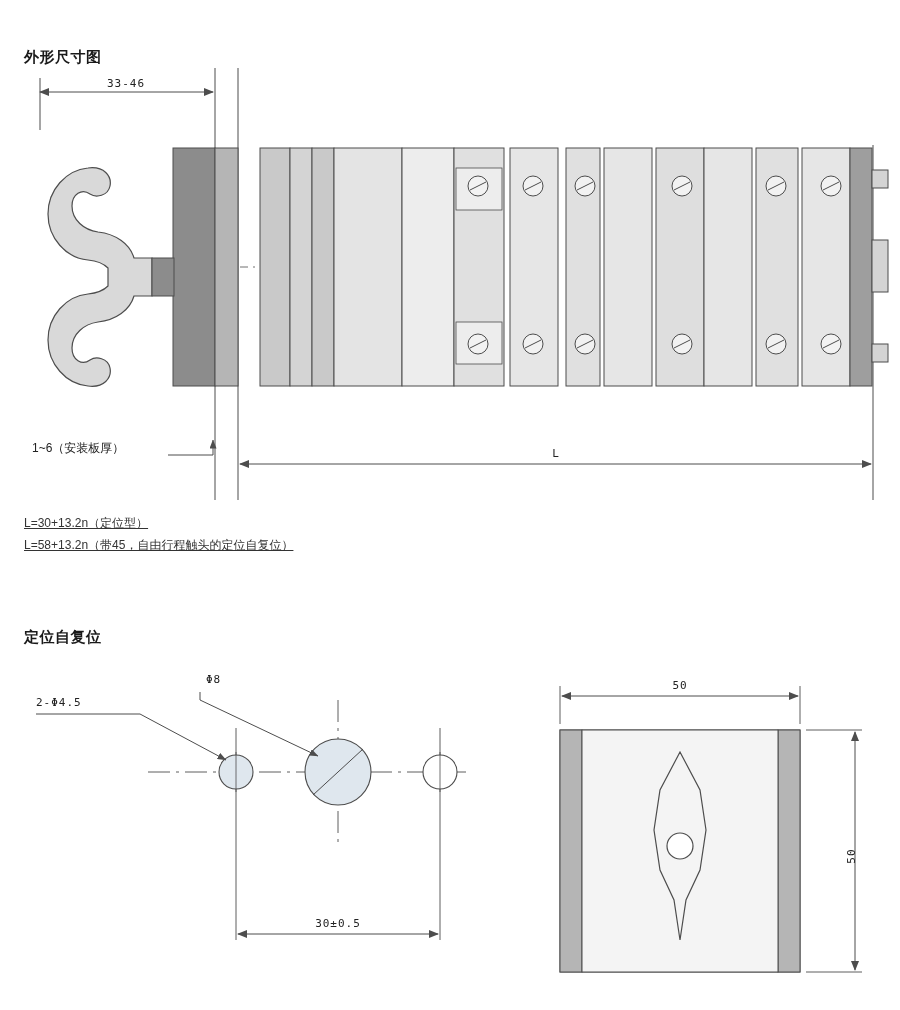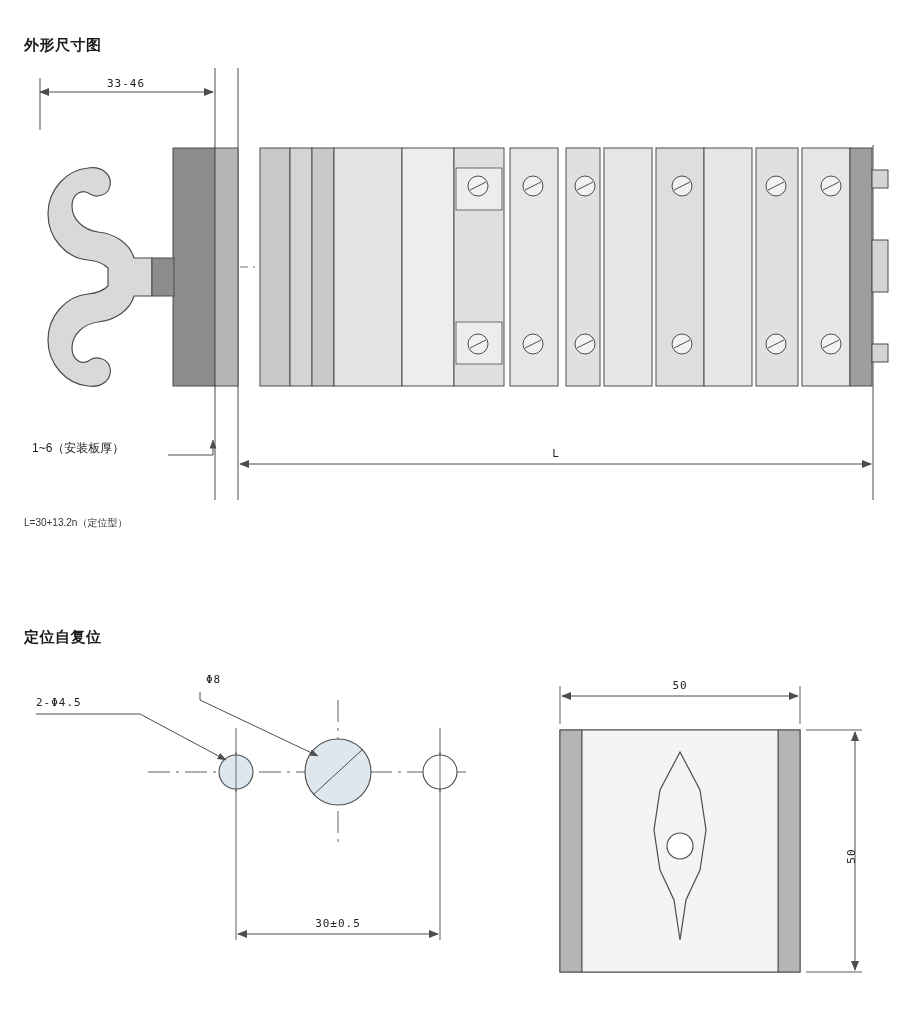--- a/index.html
+++ b/index.html
@@ -20,30 +20,31 @@
     width: 900px;
     height: 1010px;
   }
   .section-title {
     position: absolute;
     font-size: 15px;
     font-weight: bold;
     color: #1a1a1a;
     letter-spacing: 0.5px;
   }
-  #title-outline { left: 24px; top: 36px; text-align: center; }
+  #title-outline { left: 24px; top: 48px; text-align: center; }
   #title-mount   { left: 24px; top: 628px; }
 
   .notes {
     position: absolute;
     left: 24px;
     top: 512px;
-    font-size: 10px;
+    font-size: 12px;
     line-height: 22px;
     color: #333333;
+    text-decoration: underline;
   }
   .notes div { white-space: nowrap; }
 
   .svg-layer {
     position: absolute;
     left: 0;
     top: 0;
   }
   .dim-text {
     font-family: "DejaVu Sans Mono", monospace;
@@ -61,20 +62,21 @@
 <body>
 
 <div class="page">
 
   <div class="section-title" id="title-outline">外形尺寸图</div>
 
   <div class="section-title" id="title-mount">定位自复位</div>
 
   <div class="notes">
     <div>L=30+13.2n（定位型）</div>
+    <div>L=58+13.2n（带45，自由行程触头的定位自复位）</div>
   </div>
 
   <svg class="svg-layer" width="900" height="1010">
     <defs>
       <marker id="arrEnd" markerWidth="10" markerHeight="8" refX="9" refY="4" orient="auto">
         <path d="M0,0 L10,4 L0,8 z" fill="#4d4d4d"></path>
       </marker>
       <marker id="arrStart" markerWidth="10" markerHeight="8" refX="1" refY="4" orient="auto">
         <path d="M10,0 L0,4 L10,8 z" fill="#4d4d4d"></path>
       </marker>

